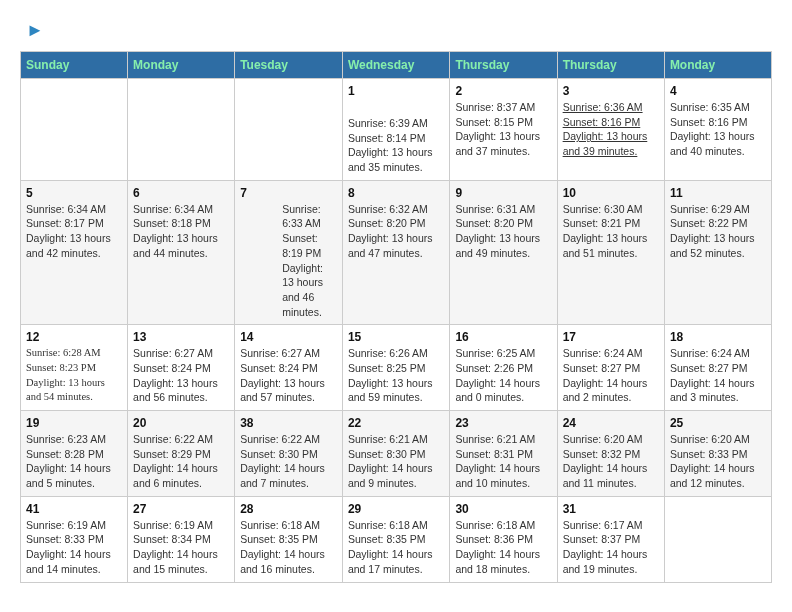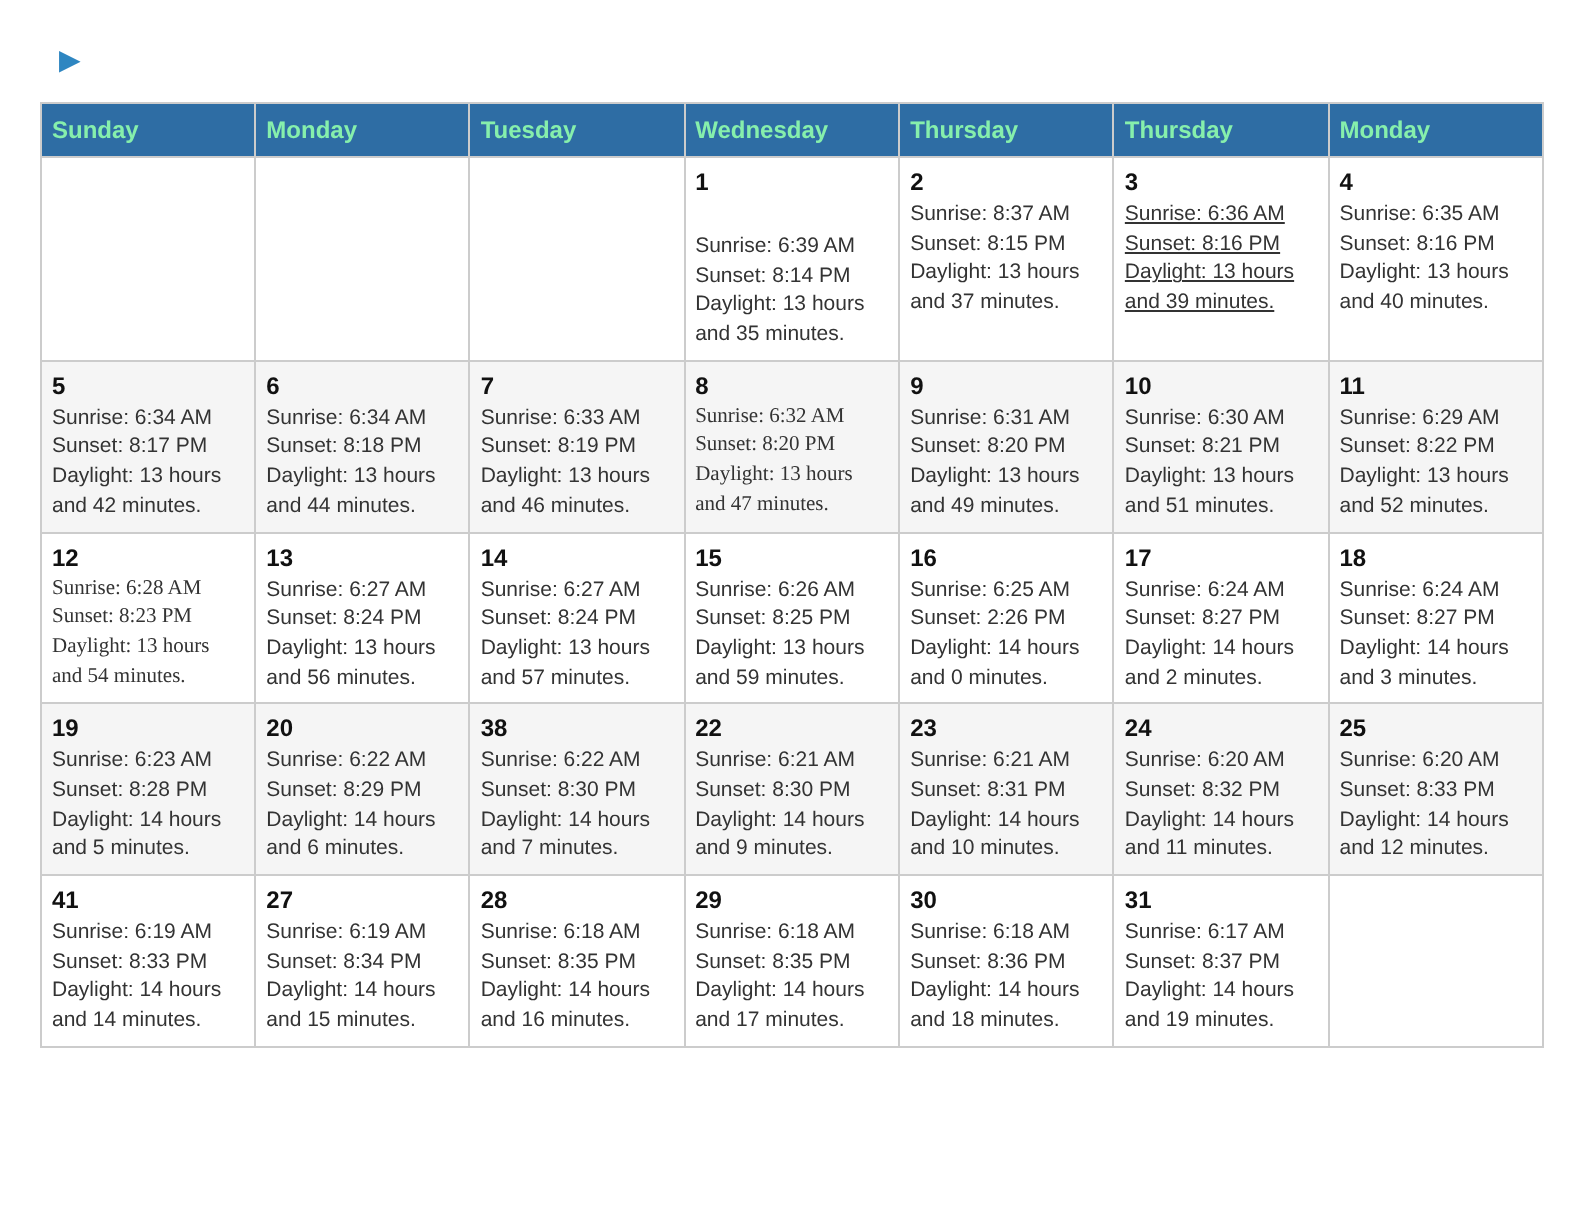--- a/index.html
+++ b/index.html
@@ -148,28 +148,28 @@
         </td>
         <td>
           <div class="day-num">6</div>
           <div class="day-info" style="white-space: pre-line;">Sunrise: 6:34 AM
 Sunset: 8:18 PM
 Daylight: 13 hours
 and 44 minutes.</div>
         </td>
         <td>
           <div class="day-num">7</div>
-          <div class="day-info" style="white-space: pre-line;">Sunrise: 6:33 AM
+          <div class="day-info" style="white-space: pre-line; margin-left: 42px;">Sunrise: 6:33 AM
 Sunset: 8:19 PM
 Daylight: 13 hours
 and 46 minutes.</div>
         </td>
         <td>
           <div class="day-num">8</div>
-          <div class="day-info" style="white-space: pre-line; font-family: Liberation Serif, serif;">Sunrise: 6:32 AM
+          <div class="day-info" style="white-space: pre-line;">Sunrise: 6:32 AM
 Sunset: 8:20 PM
 Daylight: 13 hours
 and 47 minutes.</div>
         </td>
         <td>
           <div class="day-num">9</div>
           <div class="day-info" style="white-space: pre-line;">Sunrise: 6:31 AM
 Sunset: 8:20 PM
 Daylight: 13 hours
 and 49 minutes.</div>

